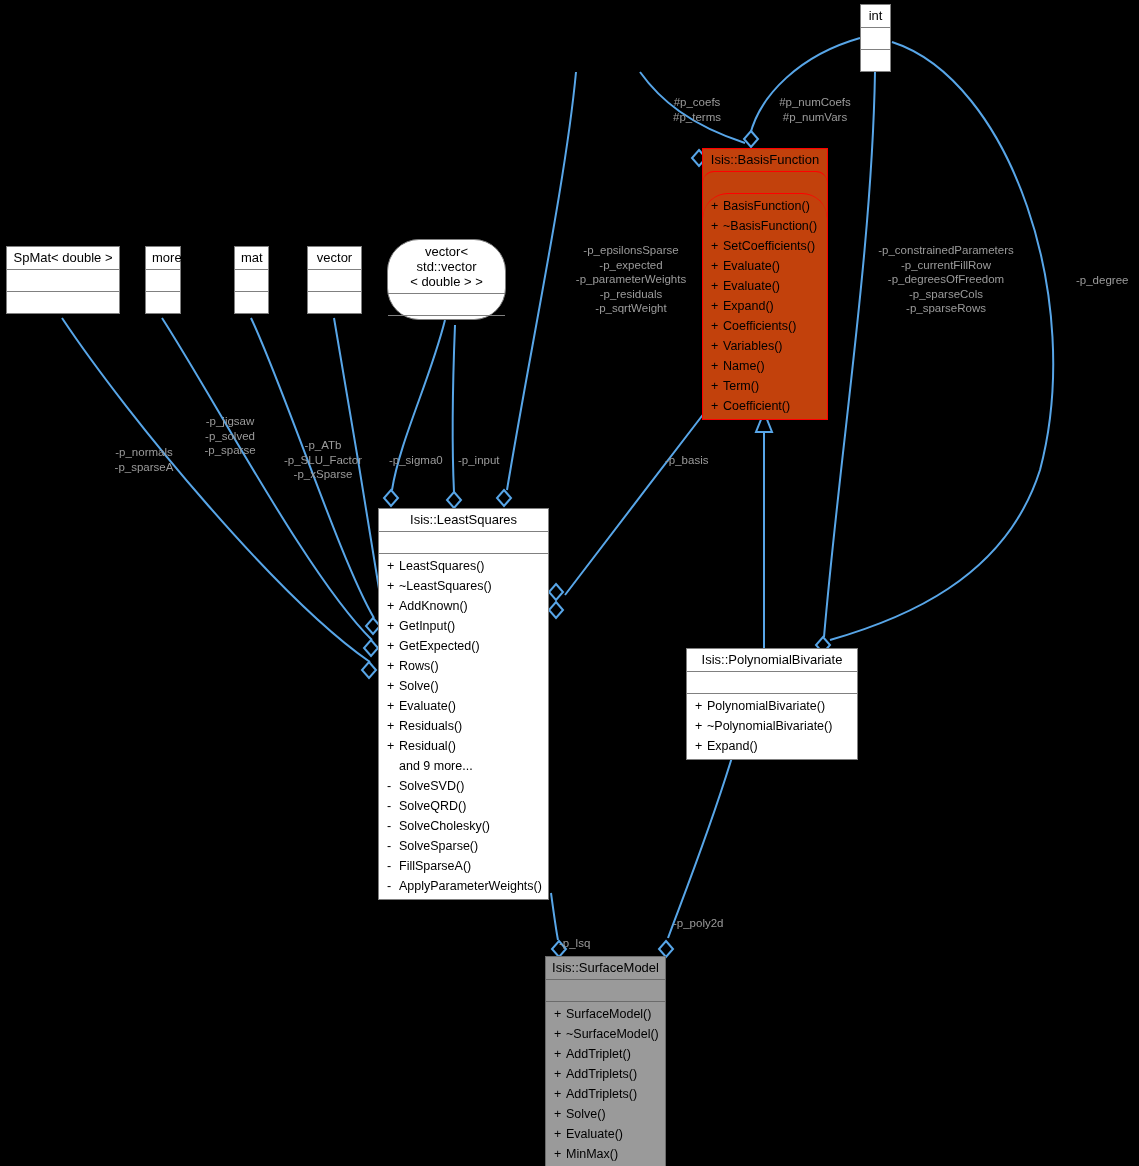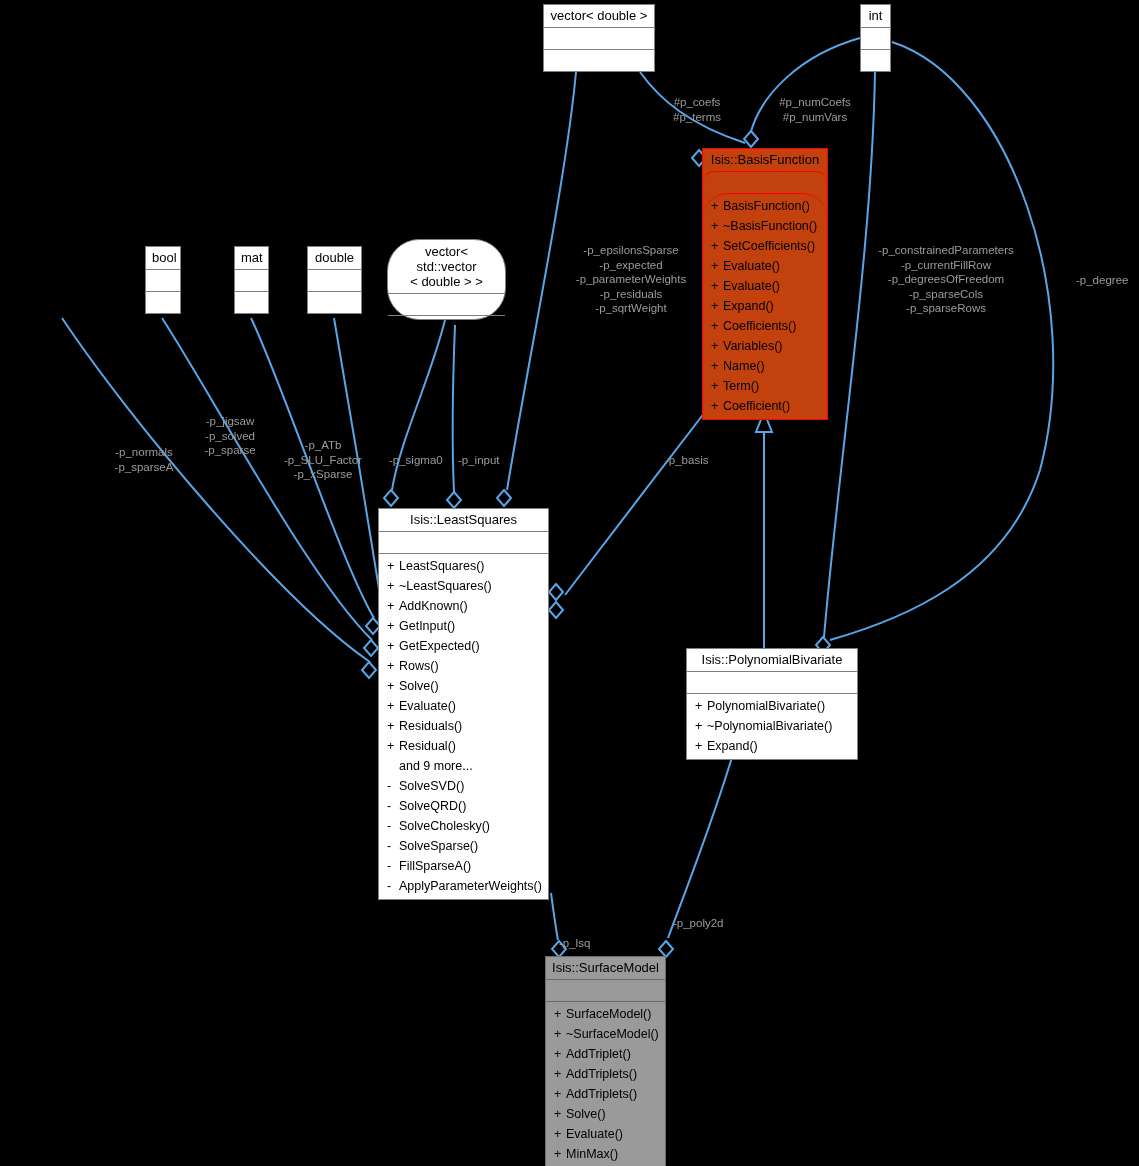--- a/index.html
+++ b/index.html
@@ -84,47 +84,47 @@
         <polygon points="556,602 563,610 556,618 549,610"></polygon>
 
         <polygon points="823,637 830,645 823,653 816,645"></polygon>
 
         <polygon points="559,941 566,949 559,957 552,949"></polygon>
         <polygon points="666,941 673,949 666,957 659,949"></polygon>
       </g>
     </g>
   </svg>
 
-  <div class="node" style="left:543px;top:4px;width:112px;height:68px;">
-    <div class="title">vector&lt; double &gt;</div>
-    <div class="sep attrs"></div>
-    <div class="sep ops" style="height:23px;"></div>
-  </div>
 
   <div class="node" style="left:860px;top:4px;width:31px;height:68px;">
     <div class="title">int</div>
     <div class="sep attrs"></div>
     <div class="sep ops" style="height:23px;"></div>
   </div>
 
+  <div class="node" style="left:6px;top:246px;width:114px;height:68px;">
+    <div class="title">SpMat&lt; double &gt;</div>
+    <div class="sep attrs"></div>
+    <div class="sep ops" style="height:23px;"></div>
+  </div>
 
   <div class="node" style="left:145px;top:246px;width:36px;height:68px;">
-    <div class="title">bool</div>
+    <div class="title">more</div>
     <div class="sep attrs"></div>
     <div class="sep ops" style="height:23px;"></div>
   </div>
 
   <div class="node" style="left:234px;top:246px;width:35px;height:68px;">
     <div class="title">mat</div>
     <div class="sep attrs"></div>
     <div class="sep ops" style="height:23px;"></div>
   </div>
 
   <div class="node" style="left:307px;top:246px;width:55px;height:68px;">
-    <div class="title">double</div>
+    <div class="title">vector</div>
     <div class="sep attrs"></div>
     <div class="sep ops" style="height:23px;"></div>
   </div>
 
   <div class="node" style="left:387px;top:239px;width:119px;height:81px;border-radius:32px;">
     <div class="title" style="padding-top:4px;">
       <div>vector&lt; std::vector</div>
       <div>&lt; double &gt; &gt;</div>
     </div>
     <div class="sep attrs"></div>

